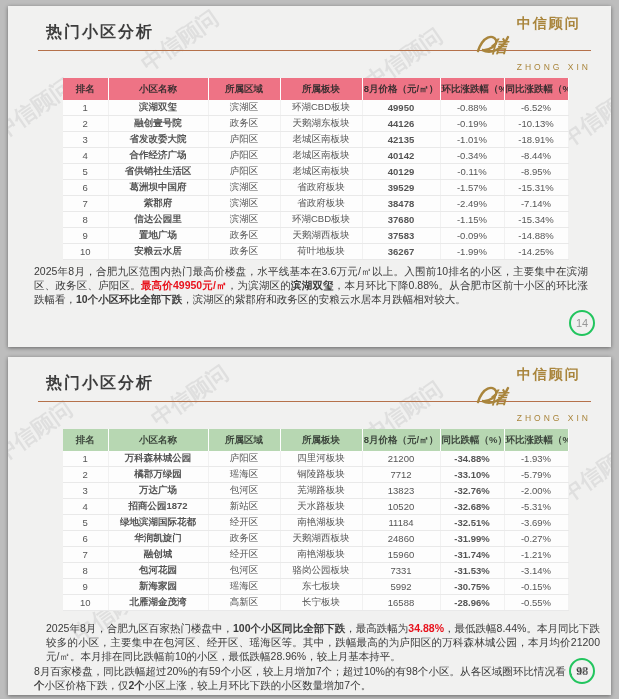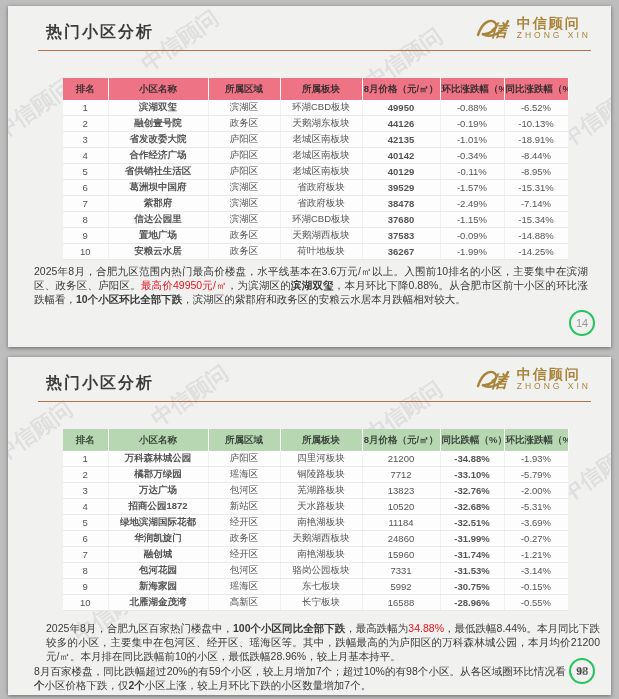--- a/index.html
+++ b/index.html
@@ -22,21 +22,21 @@
 
   .title{
     position:absolute;top:16px;left:38px;font-size:16px;font-weight:bold;
     color:#3d3d3d;letter-spacing:2px;
   }
   .rule{position:absolute;top:44px;left:30px;right:20px;height:1px;background:#b5714a;}
 
   .logo{position:absolute;top:9px;right:20px;display:flex;align-items:center;gap:5px;}
   .logo-text{display:flex;flex-direction:column;line-height:1.15;}
   .logo-cn{font-size:14px;font-weight:bold;color:#a9853c;letter-spacing:2px;}
-  .logo-en{font-size:8.5px;color:#a9853c;letter-spacing:3px;}
+  .logo-en{font-size:8.5px;color:#a9853c;letter-spacing:3px;margin-top:32px;}
 
   .subtitle{position:absolute;top:56px;left:40px;font-size:12px;font-weight:bold;color:#3a3a3a;}
   .subtitle .red{color:#e60012;}
 
   table.rank{
     position:absolute;top:72px;left:55px;width:505px;
     border-collapse:collapse;table-layout:fixed;font-size:9.5px;
   }
   table.rank thead th{
     height:22px;padding:0 1px;font-size:9.5px;font-weight:bold;color:#3d3032;
@@ -54,21 +54,21 @@
 
   .para{
     position:absolute;left:26px;width:554px;font-size:10.5px;line-height:14px;
     color:#3a3a3a;text-align:justify;
   }
   #card1 .para1{top:258px;}
   #card1 .para2{top:303px;}
   #card2 .para1{top:264px;margin-left:12px;}
   #card2 .para2{top:308px;line-height:13.5px;}
   .sb{font-weight:bold;}
-  .srb{color:#e8121c;font-weight:normal;}
+  .srb{color:#e8121c;font-weight:bold;}
 
   .pageno{
     position:absolute;right:16px;bottom:11px;width:22px;height:22px;
     border:2px solid #22c55e;border-radius:50%;
     display:flex;align-items:center;justify-content:center;
     font-size:11px;color:#979797;background:transparent;
   }
 </style>
 </head>
 <body>

